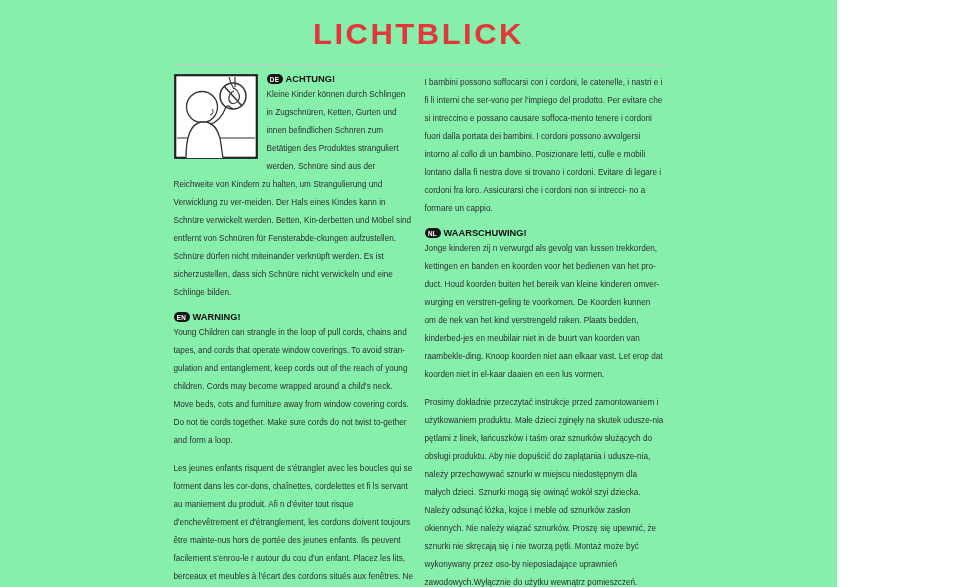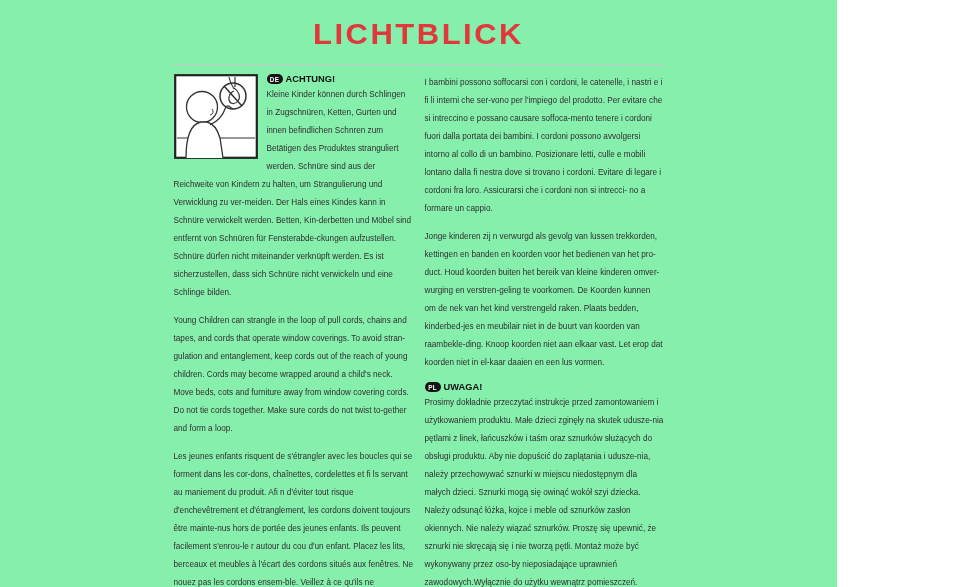--- a/index.html
+++ b/index.html
@@ -90,44 +90,48 @@
             </svg>
           </div>
           <div class="sec-h">
             <span class="badge">DE</span>
             <span class="sec-title">ACHTUNG!</span>
           </div>
           <p class="sec-p">Kleine Kinder können durch Schlingen in Zugschnüren, Ketten, Gurten und innen befindlichen Schnren zum Betätigen des Produktes stranguliert werden. Schnüre sind aus der Reichweite von Kindern zu halten, um Strangulierung und Verwicklung zu ver-meiden. Der Hals eines Kindes kann in Schnüre verwickelt werden. Betten, Kin-derbetten und Möbel sind entfernt von Schnüren für Fensterabde-ckungen aufzustellen. Schnüre dürfen nicht miteinander verknüpft werden. Es ist sicherzustellen, dass sich Schnüre nicht verwickeln und eine Schlinge bilden.</p>
         </section>
 
         <section class="sec">
+          <div class="sec-h">
+            <span class="badge">EN</span>
+            <span class="sec-title">WARNING!</span>
+          </div>
           <p class="sec-p">Young Children can strangle in the loop of pull cords, chains and tapes, and cords that operate window coverings. To avoid stran-gulation and entanglement, keep cords out of the reach of young children. Cords may become wrapped around a child's neck. Move beds, cots and furniture away from window covering cords. Do not tie cords together. Make sure cords do not twist to-gether and form a loop.</p>
         </section>
 
         <section class="sec">
           <p class="sec-p">Les jeunes enfants risquent de s'étrangler avec les boucles qui se forment dans les cor-dons, chaînettes, cordelettes et fi ls servant au maniement du produit. Afi n d'éviter tout risque d'enchevêtrement et d'étranglement, les cordons doivent toujours être mainte-nus hors de portée des jeunes enfants. Ils peuvent facilement s'enrou-le r autour du cou d'un enfant. Placez les lits, berceaux et meubles à l'écart des cordons situés aux fenêtres. Ne nouez pas les cordons ensem-ble. Veillez à ce qu'ils ne s'entremêlent pas et qu'ils ne for-ment pas de boucles.</p>
         </section>
 
       </div>
 
       <div>
 
         <section class="sec">
           <p class="sec-p">I bambini possono soffocarsi con i cordoni, le catenelle, i nastri e i fi li interni che ser-vono per l'impiego del prodotto. Per evitare che si intreccino e possano causare soffoca-mento tenere i cordoni fuori dalla portata dei bambini. I cordoni possono avvolgersi intorno al collo di un bambino. Posizionare letti, culle e mobili lontano dalla fi nestra dove si trovano i cordoni. Evitare di legare i cordoni fra loro. Assicurarsi che i cordoni non si intrecci- no a formare un cappio.</p>
         </section>
 
         <section class="sec">
+          <div class="sec-h">
+            <span class="badge">NL</span>
+            <span class="sec-title">WAARSCHUWING!</span>
+          </div>
           <p class="sec-p">Jonge kinderen zij n verwurgd als gevolg van lussen trekkorden, kettingen en banden en koorden voor het bedienen van het pro-duct. Houd koorden buiten het bereik van kleine kinderen omver-wurging en verstren-geling te voorkomen. De Koorden kunnen om de nek van het kind verstrengeld raken. Plaats bedden, kinderbed-jes en meubilair niet in de buurt van koorden van raambekle-ding. Knoop koorden niet aan elkaar vast. Let erop dat koorden niet in el-kaar daaien en een lus vormen.</p>
         </section>
 
         <section class="sec">
-          <div class="sec-h">
-            <span class="badge">PL</span>
-            <span class="sec-title">UWAGA!</span>
-          </div>
           <p class="sec-p">Prosimy dokładnie przeczytać instrukcje przed zamontowaniem i użytkowaniem produktu. Małe dzieci zginęły na skutek udusze-nia pętlami z linek, łańcuszków i taśm oraz sznurków służących do obsługi produktu. Aby nie dopuścić do zaplątania i udusze-nia, należy przechowywać sznurki w miejscu niedostępnym dla małych dzieci. Sznurki mogą się owinąć wokół szyi dziecka. Należy odsunąć łóżka, kojce i meble od sznurków zasłon okiennych. Nie należy wiązać sznurków. Proszę się upewnić, że sznurki nie skręcają się i nie tworzą pętli. Montaż może być wykonywany przez oso-by nieposiadające uprawnień zawodowych.Wyłącznie do użytku wewnątrz pomieszczeń.</p>
         </section>
 
       </div>
     </div>
 
     <div class="rule"></div>
 
     <div class="montage">
       <div class="montage-text">

